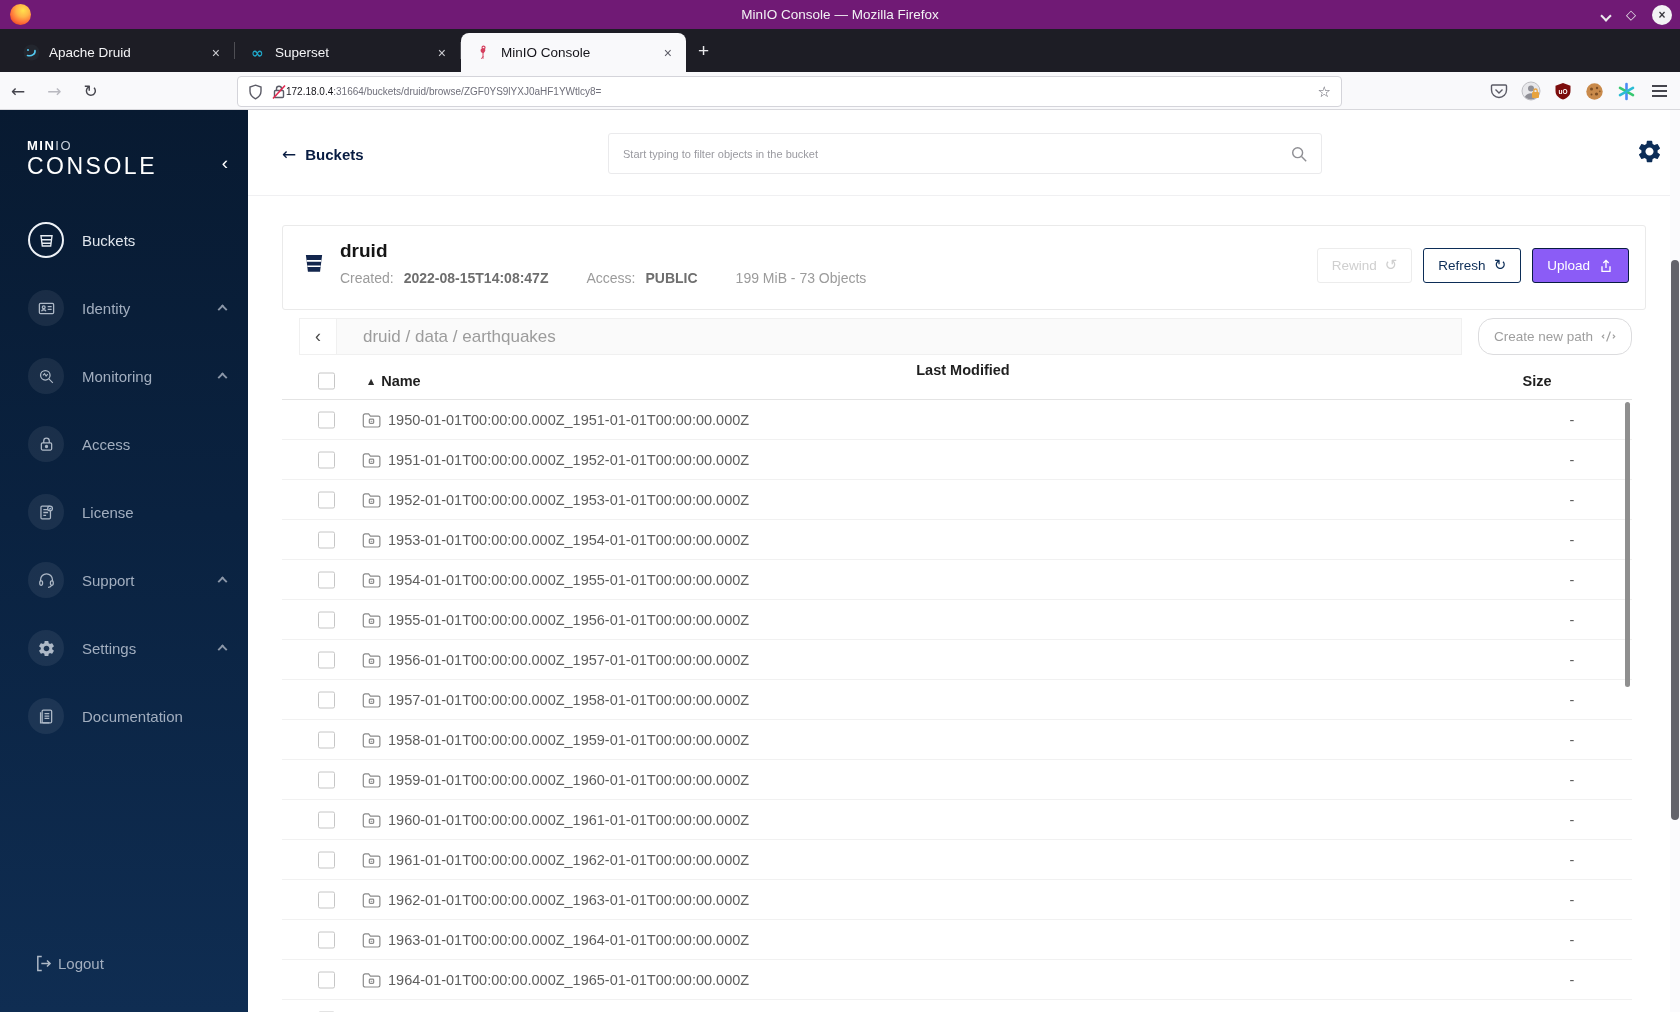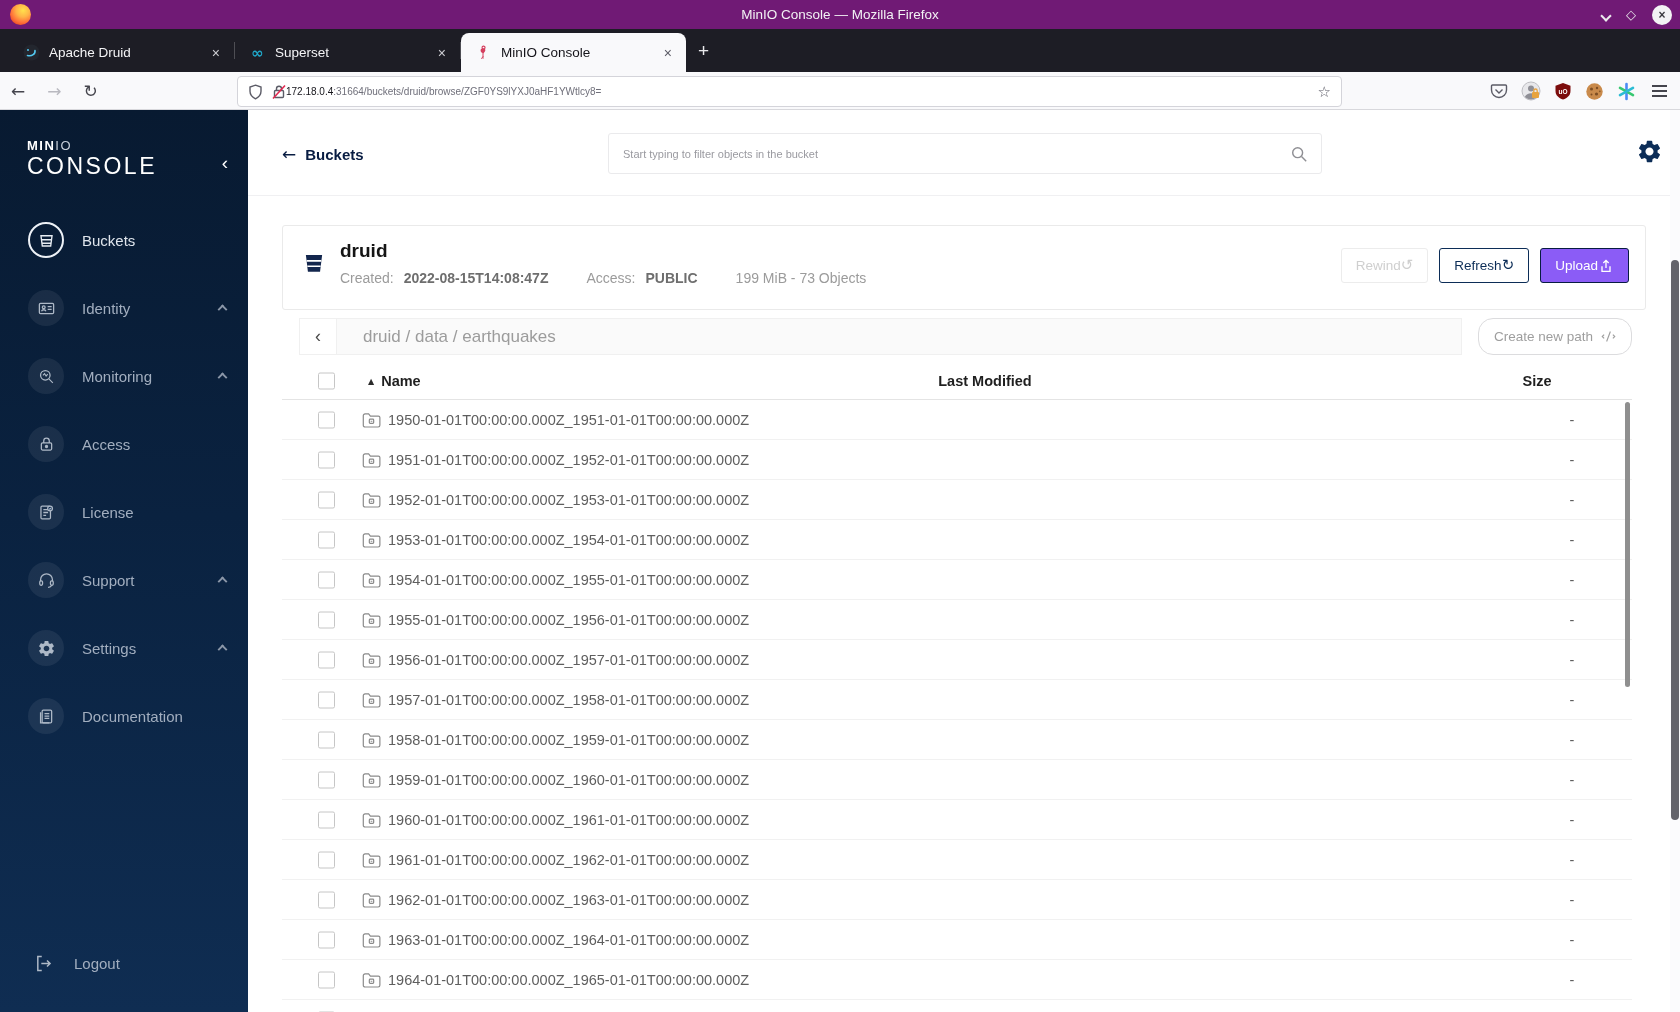--- a/index.html
+++ b/index.html
@@ -50,59 +50,59 @@
   .logo-console { color:#fff; font-size:23px; letter-spacing:2.5px; font-weight:400; }
   .collapse-btn { position:absolute; right:20px; top:42px; color:#fff; font-size:19px; }
   .menu { position:absolute; left:0; top:96px; right:0; }
   .menu-item { height:68px; display:flex; align-items:center; padding-left:28px; position:relative; }
   .icircle { width:36px; height:36px; border-radius:50%; background:rgba(255,255,255,0.07); display:flex; align-items:center; justify-content:center; margin-right:18px; flex:none; }
   .icircle.active { background:transparent; border:2px solid #edf1f6; }
   .menu-label { font-size:15px; color:#a2aebf; }
   .menu-item.active .menu-label { color:#dfe5ec; }
   .menu-chev { position:absolute; right:22px; top:50%; width:7px; height:7px; border-left:2px solid #8b97a8; border-bottom:2px solid #8b97a8; transform:translateY(-30%) rotate(135deg); }
   .logout-item { position:absolute; left:0; top:819px; height:68px; display:flex; align-items:center; padding-left:33px; width:100%; }
-  .logout-item .menu-label { margin-left:20px; }
+  .logout-item .menu-label { margin-left:4px; }
 
   .main { position:relative; flex:1; background:#fff; overflow:hidden; }
   .app-header { position:absolute; left:0; top:0; width:100%; height:86px; border-bottom:1px solid #f0f0f2; background:#fff; }
   .back-link { position:absolute; left:34px; top:34px; display:flex; align-items:center; gap:9px; color:#081C42; }
   .back-arrow { font-size:17px; font-family:"DejaVu Sans", sans-serif; }
   .back-label { font-size:15px; font-weight:bold; }
   .search-box { position:absolute; left:360px; top:23px; width:714px; height:41px; border:1px solid #eaeaec; border-radius:3px; background:#fff; display:flex; align-items:center; }
   .search-box input { flex:1; border:none; outline:none; font-size:11px; color:#333; padding:0 14px; font-family:"Liberation Sans", sans-serif; background:transparent; }
   .search-box input::placeholder { color:#9a9aa0; }
   .search-mag { margin-right:13px; }
   .gear-btn { position:absolute; left:1388px; top:28px; }
 
   .bucket-card { position:absolute; left:34px; top:115px; width:1364px; height:85px; border:1px solid #eaeaea; border-radius:3px; background:#fff; }
   .bucket-ic { position:absolute; left:18px; top:24px; }
   .bucket-name { position:absolute; left:57px; top:14px; font-size:19px; font-weight:bold; color:#151515; }
   .bucket-meta { position:absolute; left:57px; top:44px; font-size:14px; color:#9b9b9b; display:flex; align-items:center; gap:10px; }
   .meta-strong { font-weight:bold; color:#6e6e6e; }
   .meta-gap { width:18px; }
   .card-actions { position:absolute; right:16px; top:22px; display:flex; gap:11px; }
-  .btn { height:35px; border-radius:3px; font-size:13.5px; display:flex; align-items:center; justify-content:center; gap:0; padding:12px 14px; background:#fff; }
+  .btn { height:35px; border-radius:3px; font-size:13.5px; display:flex; align-items:center; justify-content:center; gap:8px; padding:12px 14px; background:#fff; }
   .btn .bicon { font-family:"DejaVu Sans", sans-serif; font-size:15px; line-height:1; }
   .btn-rewind { border:1px solid #ececec; color:#cfcfcf; }
   .btn-refresh { border:1px solid #0c2d57; color:#0c2d57; }
   .btn-upload { background:#8b5cf6; color:#fff; border:1px solid #081C42;align-items:center; }
 
   .pathbar { position:absolute; left:51px; top:208px; width:1163px; height:37px; background:#fafafa; border:1px solid #f0f0f0; display:flex; align-items:center; }
   .path-back { width:37px; height:100%; background:#fff; border-right:1px solid #f0f0f0; display:flex; align-items:center; justify-content:center; color:#4a4a4a; font-size:18px; }
   .path-text { margin-left:26px; font-size:17px; color:#9c9c9c; }
   .create-path-btn { position:absolute; left:1230px; top:208px; width:154px; height:37px; border:1px solid #dcdcde; border-radius:15px; background:#fff; color:#9e9e9e; font-size:13.5px; display:flex; align-items:center; justify-content:center; gap:8px; }
 
   .table { position:absolute; left:34px; top:252px; width:1350px; }
   .thead { position:relative; height:38px; border-bottom:1px solid #e4e4e4; }
   .trow { position:relative; height:40px; border-bottom:1px solid #f1f1f1; }
   .checkbox { position:absolute; left:36px; top:50%; transform:translateY(-50%); width:17px; height:17px; border:1px solid #c6c6c6; border-radius:2px; background:#fff; }
   .th-name { position:absolute; left:86px; top:0; height:38px; display:flex; align-items:center; gap:7px; }
   .sort-ic { font-size:8px; color:#2b2b2b; font-family:"DejaVu Sans", sans-serif; }
   .th-label { font-size:14.5px; font-weight:bold; color:#1f1f1f; }
-  .th-lastmod { position:absolute; left:553px; width:300px; top:0; height:38px; display:flex; align-items:center; justify-content:center; }
+  .th-lastmod { position:absolute; left:531px; width:300px; top:0; height:38px; display:flex; justify-content:center; }
   .th-size { position:absolute; left:1160px; width:190px; top:0; height:38px; display:flex; align-items:center; justify-content:center; }
   .cell-folder { position:absolute; left:80px; top:50%; transform:translateY(-50%); display:flex; }
   .cell-name { position:absolute; left:106px; top:0; right:420px; height:40px; display:flex; align-items:center; font-size:14.5px; color:#5e5e5e; white-space:nowrap; overflow:hidden; }
   .cell-size { position:absolute; left:1230px; width:120px; top:0; height:40px; display:flex; align-items:center; justify-content:center; font-size:14.5px; color:#5e5e5e; }
 
   .table-scrollbar { position:absolute; left:1377px; top:292px; width:5px; height:285px; background:#8f8f8f; border-radius:3px; }
   .page-scrollbar { position:absolute; right:0; top:110px; width:10px; height:902px; background:#fbfbfd; }
   .page-scroll-thumb { position:absolute; right:1px; top:150px; width:8px; height:560px; background:#63636b; border-radius:4px; }
 
   svg { display:block; }

